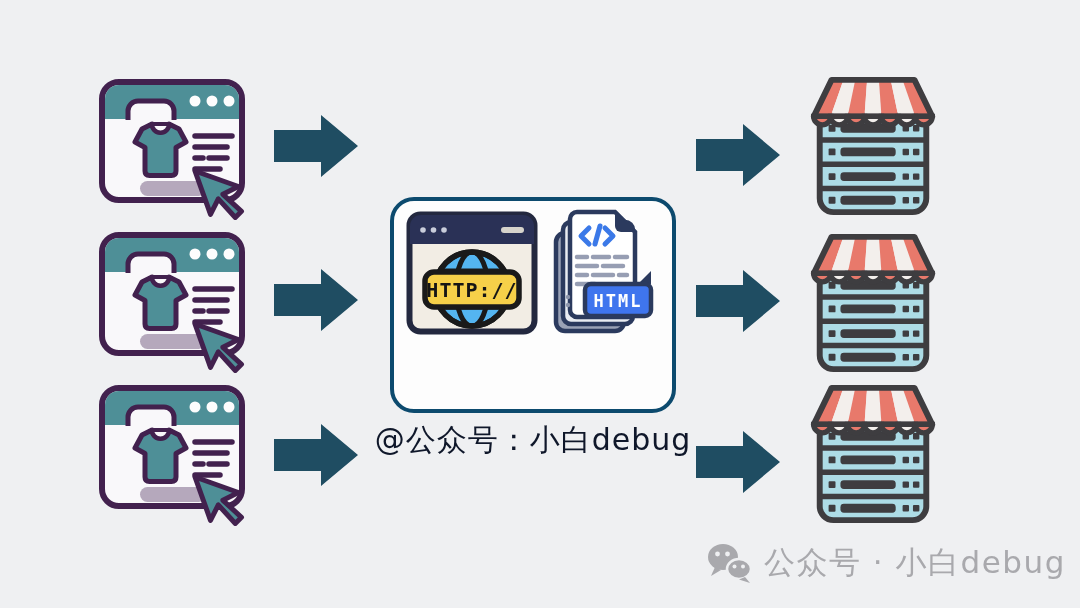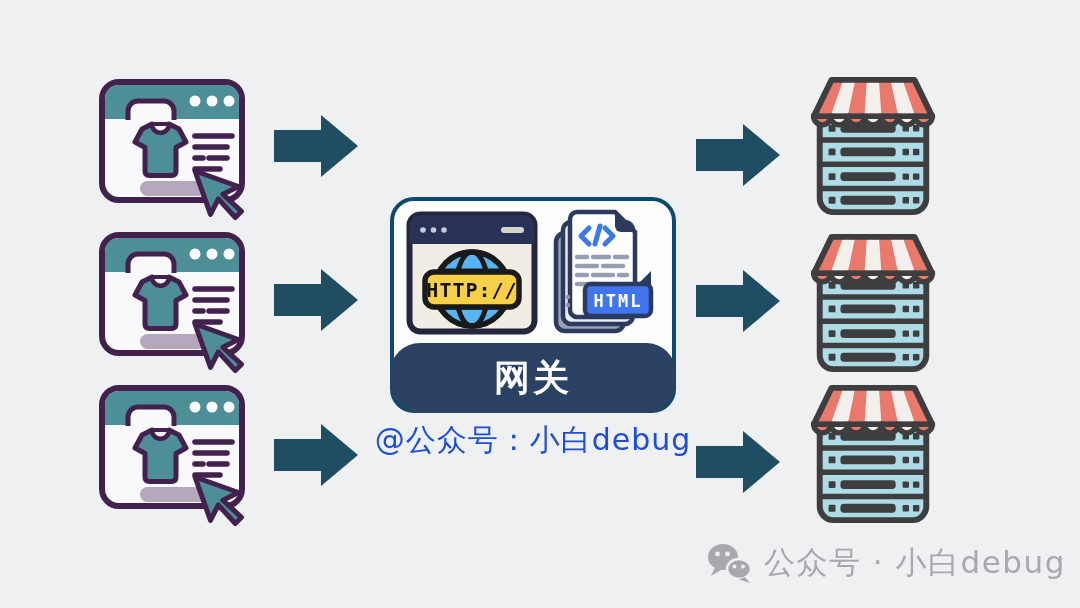--- a/index.html
+++ b/index.html
@@ -5,21 +5,21 @@
   html,body{margin:0;padding:0;background:#eff0f2;}
   .stage{position:relative;width:1080px;height:608px;background:#eff0f2;overflow:hidden;
          font-family:"DejaVu Sans","Liberation Sans",sans-serif;}
   .abs{position:absolute;}
   .card{position:absolute;left:390px;top:197px;width:278px;height:208px;
         background:#fdfdfd;border:4px solid #0c4a6e;border-radius:24px;}
   .banner{position:absolute;left:-4px;right:-4px;bottom:-4px;height:70px;background:#2c4264;
           border-radius:30px;display:flex;align-items:center;justify-content:center;}
   .banner span{color:#ffffff;font-size:36px;font-weight:bold;letter-spacing:3px;}
   .caption{position:absolute;left:360px;top:420px;width:346px;text-align:center;
-           font-size:30px;color:#1d4ed8;letter-spacing:1px;white-space:nowrap;}
+           font-size:30px;color:#0f172a;letter-spacing:1px;white-space:nowrap;}
   .watermark{position:absolute;left:706px;top:542px;display:flex;align-items:flex-end;gap:10px;}
   .watermark span{font-size:31px;color:#a9a9ad;letter-spacing:1.5px;white-space:nowrap;}
 </style>
 </head>
 <body>
 
 <svg width="0" height="0" style="position:absolute">
   <defs>
     <symbol id="sym-browser" viewBox="0 0 152 142">
       <rect x="4" y="4" width="140" height="118" rx="17" fill="#f9f8fa" stroke="#42214e" stroke-width="6"></rect>
@@ -155,23 +155,20 @@
         <path d="M25,68 h10 M41,68 h20 M67,68 h8"></path>
         <path d="M25,77 h18"></path>
       </g>
       <circle cx="16" cy="90" r="2.2" fill="#8d95ab"></circle>
         <circle cx="16" cy="98" r="2.2" fill="#8d95ab"></circle>
       <path d="M99,64 V77 H86 Z" fill="#2b3a5e"></path>
       <rect x="33" y="77" width="66" height="32" rx="6" fill="#3f75ee" stroke="#2b3a5e" stroke-width="4.5"></rect>
       <text x="66" y="100" text-anchor="middle" font-family="'DejaVu Sans Mono',monospace" font-size="17" font-weight="bold" fill="#ffffff" letter-spacing="2">HTML</text>
     </svg>
 
-    <div class="banner">
-      <span>网关</span>
-    </div>
   </div>
 
   <div class="caption">@公众号：小白debug</div>
 
   <svg class="abs" style="left:696px;top:124px" width="84" height="62">
       <use href="#sym-arrow"></use>
     </svg>
   <svg class="abs" style="left:696px;top:270px" width="84" height="62">
       <use href="#sym-arrow"></use>
     </svg>

